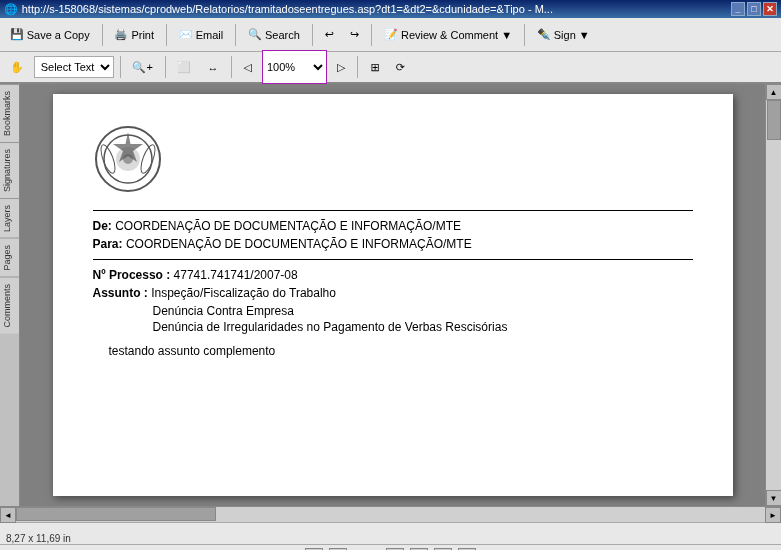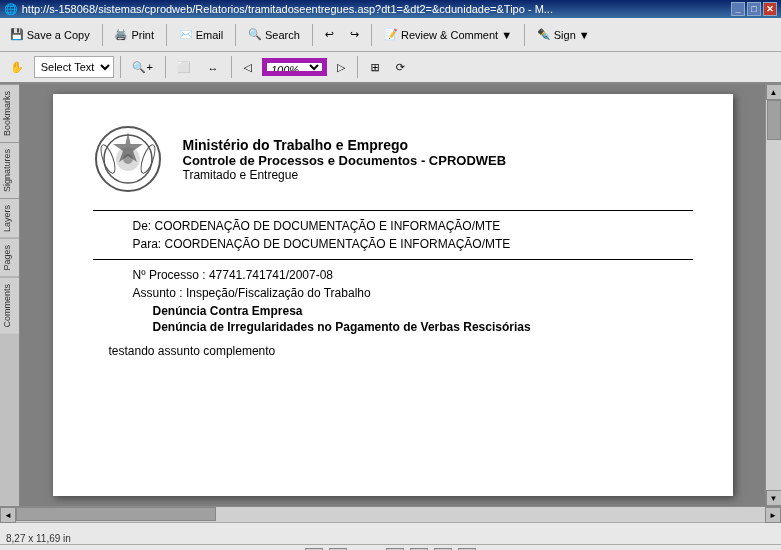--- a/index.html
+++ b/index.html
@@ -164,27 +164,27 @@
     .nav-page-info { font-size: 11px; }
 
     
     .doc-header { display: flex; align-items: center; margin-bottom: 16px; }
     .doc-logo { width: 70px; height: 70px; margin-right: 20px; }
     .doc-title h1 { font-size: 14px; font-weight: bold; color: #000; }
     .doc-title h2 { font-size: 13px; font-weight: bold; color: #000; }
     .doc-title h3 { font-size: 12px; font-weight: normal; color: #000; }
     .doc-divider { border: none; border-top: 1px solid #000; margin: 8px 0; }
     .doc-field { font-size: 12px; margin: 4px 0; }
-    .doc-field-label { font-weight: normal; margin-left: 40px; }
-    .doc-indent { margin-left: 60px; font-size: 12px; margin-top: 2px; font-weight: bold; }
+    .doc-field-label { font-weight: bold; }
+    .doc-indent { margin-left: 60px; font-size: 12px; margin-top: 2px; }
     .doc-section { margin: 10px 0; }
 
     .zoom-select {
-      width: 65px; height: 18px; font-size: 11px;
-      border: 5px solid #a21caf; background: white; font-style: italic;
+      width: 65px; height: 34px; font-size: 11px;
+      border: 1px solid #a21caf; background: white;
     }
     .tool-select {
       height: 22px; font-size: 11px;
       border: 1px solid #aaa; background: white;
       padding: 0 2px;
     }
     .h-scroll-btn {
       width: 16px; height: 16px;
       background: #c0c0c0;
       border: 1px solid #888;
@@ -310,25 +310,20 @@
               <circle cx="35" cy="35" r="24" fill="none" stroke="#555" stroke-width="1.5"></circle>
               <circle cx="35" cy="35" r="12" fill="#888" opacity="0.3"></circle>
 
               <polygon points="35,8 37.5,20 50,20 40,27 44,38 35,32 26,38 30,27 20,20 32.5,20" fill="#555" opacity="0.7"></polygon>
               <circle cx="35" cy="35" r="5" fill="#555" opacity="0.5"></circle>
 
               <ellipse cx="15" cy="35" rx="5" ry="15" fill="none" stroke="#555" stroke-width="1" transform="rotate(-20,15,35)"></ellipse>
               <ellipse cx="55" cy="35" rx="5" ry="15" fill="none" stroke="#555" stroke-width="1" transform="rotate(20,55,35)"></ellipse>
             </svg>
           </div>
-          <div class="doc-title">
-            <h1>Ministério do Trabalho e Emprego</h1>
-            <h2>Controle de Processos e Documentos - CPRODWEB</h2>
-            <h3>Tramitado e Entregue</h3>
-          </div>
         </div>
 
         <hr class="doc-divider">
 
         <div class="doc-field">
           <span class="doc-field-label">De:</span>
           <span>COORDENAÇÃO DE DOCUMENTAÇÃO E INFORMAÇÃO/MTE</span>
         </div>
         <div class="doc-field">
           <span class="doc-field-label">Para:</span>

